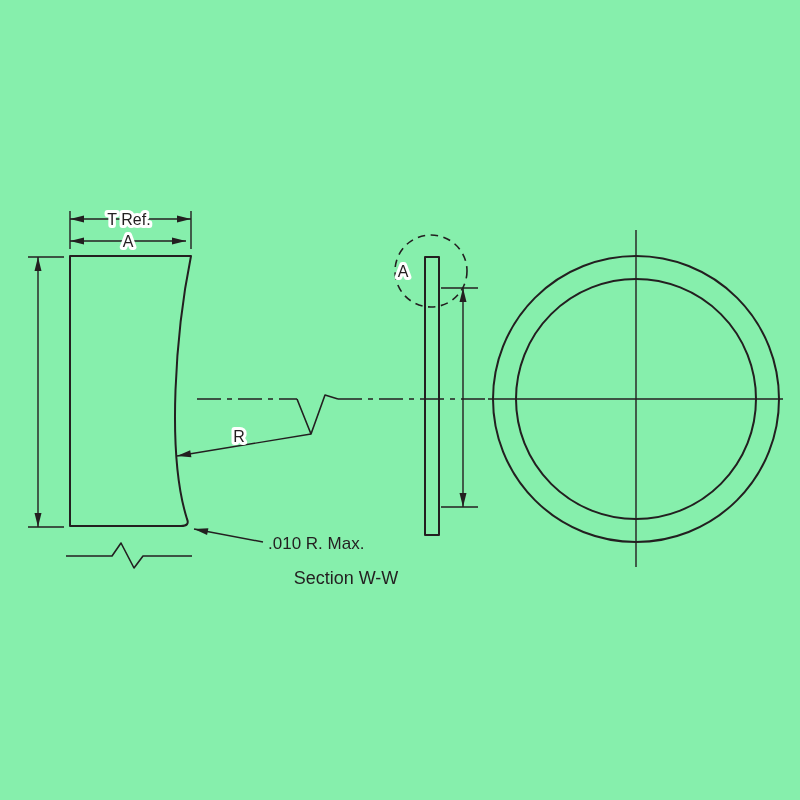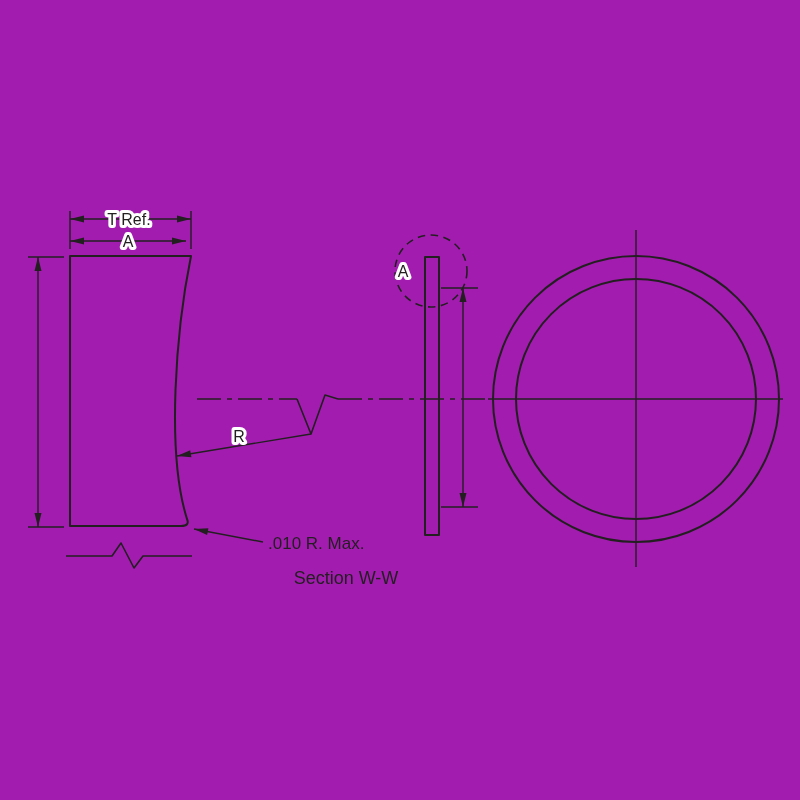--- a/index.html
+++ b/index.html
@@ -6,21 +6,21 @@
     margin: 0;
     padding: 0;
     background: #ffffff;
     width: 800px;
     height: 800px;
     overflow: hidden;
   }
   .canvas {
     width: 800px;
     height: 800px;
-    background: #a21caf;
+    background: #86efac;
     position: relative;
   }
   svg { display: block; }
   .outline   { fill: none; stroke: #231f20; stroke-width: 2;   stroke-linejoin: round; stroke-linecap: round; }
   .thin      { fill: none; stroke: #231f20; stroke-width: 1.4; stroke-linecap: butt; }
   .centerline{ fill: none; stroke: #231f20; stroke-width: 1.4; stroke-dasharray: 24 6 5 6; }
   .dashedcir { fill: none; stroke: #231f20; stroke-width: 1.6; stroke-dasharray: 7.5 5.5; }
   .arrow     { fill: #231f20; stroke: none; }
   .zig       { fill: none; stroke: #231f20; stroke-width: 1.6; stroke-linejoin: round; }
   text {

